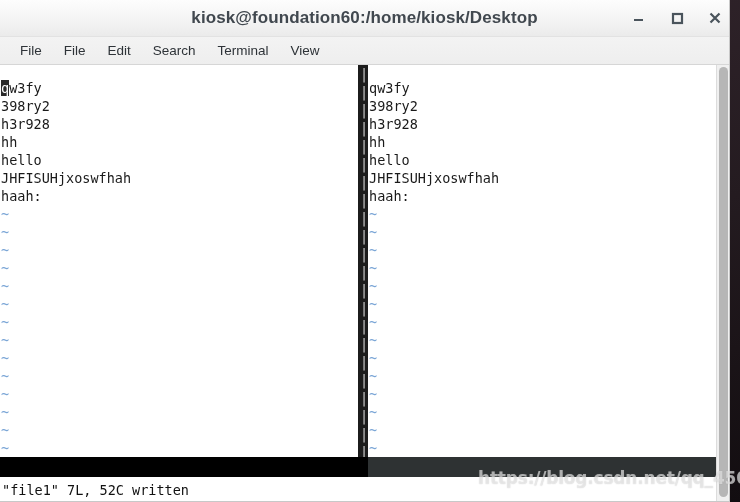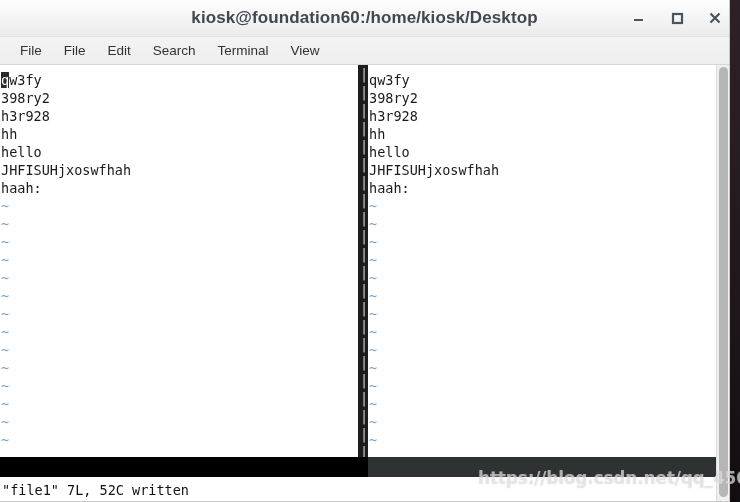--- a/index.html
+++ b/index.html
@@ -116,21 +116,21 @@
   }
   #vsplit .split-bar {
     color: #c9c9c9;
     font-family: "DejaVu Sans Mono", "Liberation Mono", monospace;
     font-size: 13.5px;
     line-height: 18px;
     height: 18px;
     padding-left: 2px;
   }
 
-  .buffer { padding-top: 6px; }
+  .buffer { padding-top: 14px; }
   .vline {
     height: 18px;
     line-height: 18px;
     white-space: pre;
     color: #1a1a1a;
     padding-left: 1px;
   }
   .tilde { color: #7aa5d6; }
   .cursor-cell {
     background: #2b2b2b;

